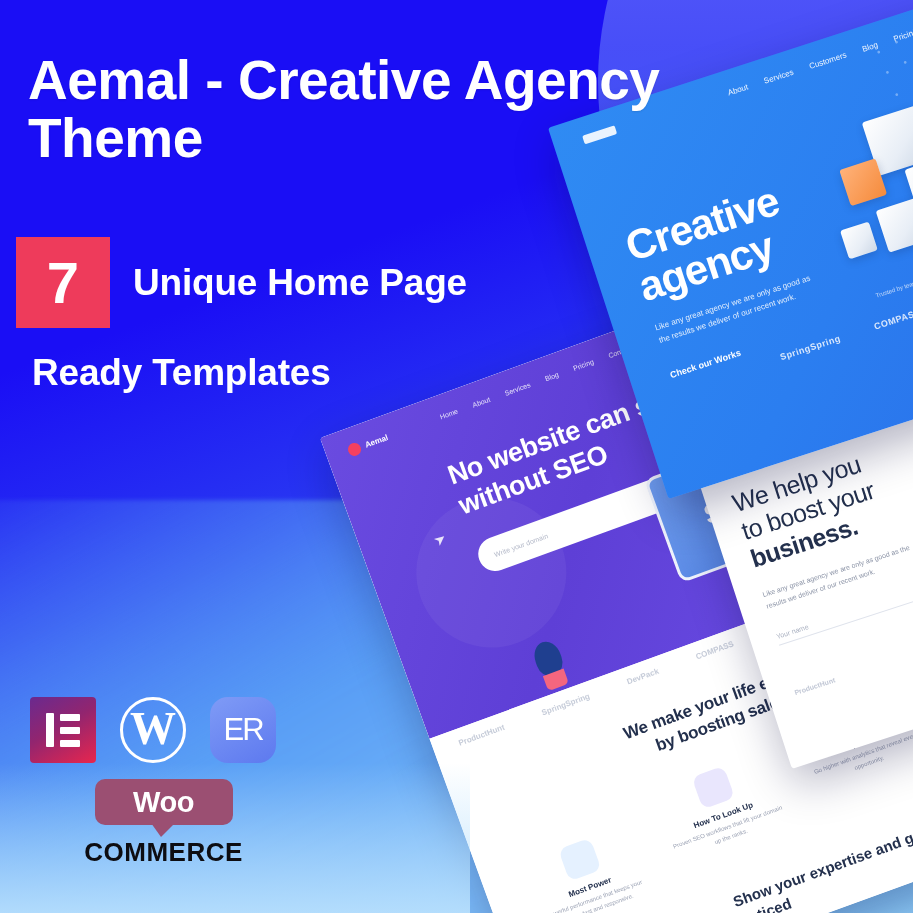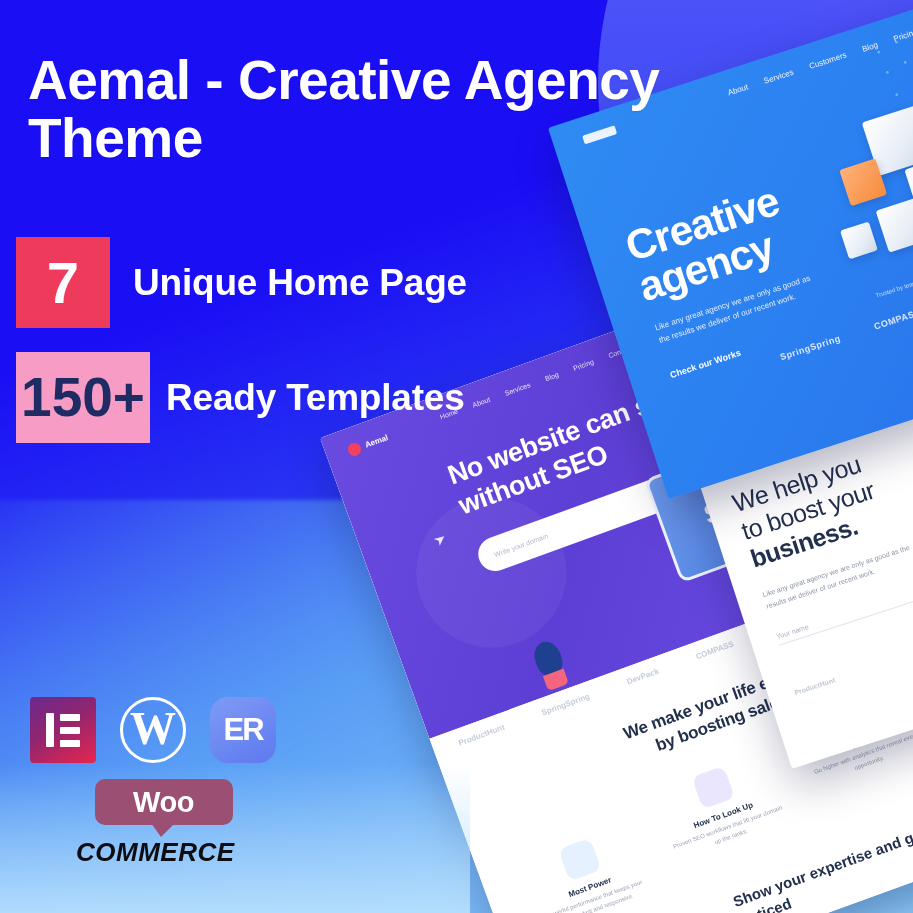--- a/index.html
+++ b/index.html
@@ -68,35 +68,35 @@
   .logo-wordpress{
     width:66px;height:66px;border-radius:50%;
     border:3px solid #fff;display:flex;align-items:center;justify-content:center;
     color:#fff;font-family:"Liberation Serif","DejaVu Serif",serif;font-size:46px;font-weight:700;
     line-height:1;padding-bottom:3px;
   }
   .logo-er{
     width:66px;height:66px;border-radius:18px;
     background:linear-gradient(150deg,#7f9bf6 0%,#5d79ef 100%);
     display:flex;align-items:center;justify-content:center;
-    color:#fff;font-size:31px;font-weight:700;letter-spacing:-2px;
+    color:#fff;font-size:31px;font-weight:400;letter-spacing:-2px;
   }
 
   .logo-woo{margin-top:16px;margin-left:46px;width:175px;}
   .woo-bubble{
     position:relative;width:138px;height:46px;border-radius:10px;background:#9b4f72;
     display:flex;align-items:center;justify-content:center;margin:0 auto;
   }
   .woo-bubble:after{
     content:"";position:absolute;left:56px;bottom:-12px;width:0;height:0;
     border-left:10px solid transparent;border-right:14px solid transparent;border-top:14px solid #9b4f72;
   }
   .woo-text{color:#fff;font-size:29px;font-weight:700;letter-spacing:-.5px;line-height:1;}
   .woo-commerce{
-    color:#0d0d12;font-size:26px;font-weight:800;letter-spacing:.5px;margin-top:12px;font-style:italic;
+    text-align:center;color:#0d0d12;font-size:26px;font-weight:800;letter-spacing:.5px;margin-top:12px;
   }
 
   
   .mock{position:absolute;overflow:hidden;box-shadow:0 18px 45px rgba(10,10,60,.30);}
 
   .mock-agency{
     left:548px;top:128px;width:470px;height:390px;
     transform:rotate(-18deg);transform-origin:0 0;
     background:linear-gradient(135deg,#2f8bf3 0%,#2b7ef0 55%,#2a6fe9 100%);
     border-radius:3px;
@@ -353,21 +353,20 @@
   <div class="bg-bottom-fade"></div>
 
   <div class="headline">Aemal - Creative Agency Theme</div>
 
   <div class="stats">
     <div class="stat-row row-7">
       <div class="stat-badge badge-7">7</div>
       <div class="stat-label">Unique Home Page</div>
     </div>
     <div class="stat-row row-150">
-      <div class="stat-badge badge-150">150+</div>
       <div class="stat-label">Ready Templates</div>
     </div>
   </div>
 
   <div class="logos">
     <div class="logo-row">
       <div class="logo logo-elementor">
         <div class="el-mark">
           <div class="el-bar"></div>
           <div class="el-stack">

